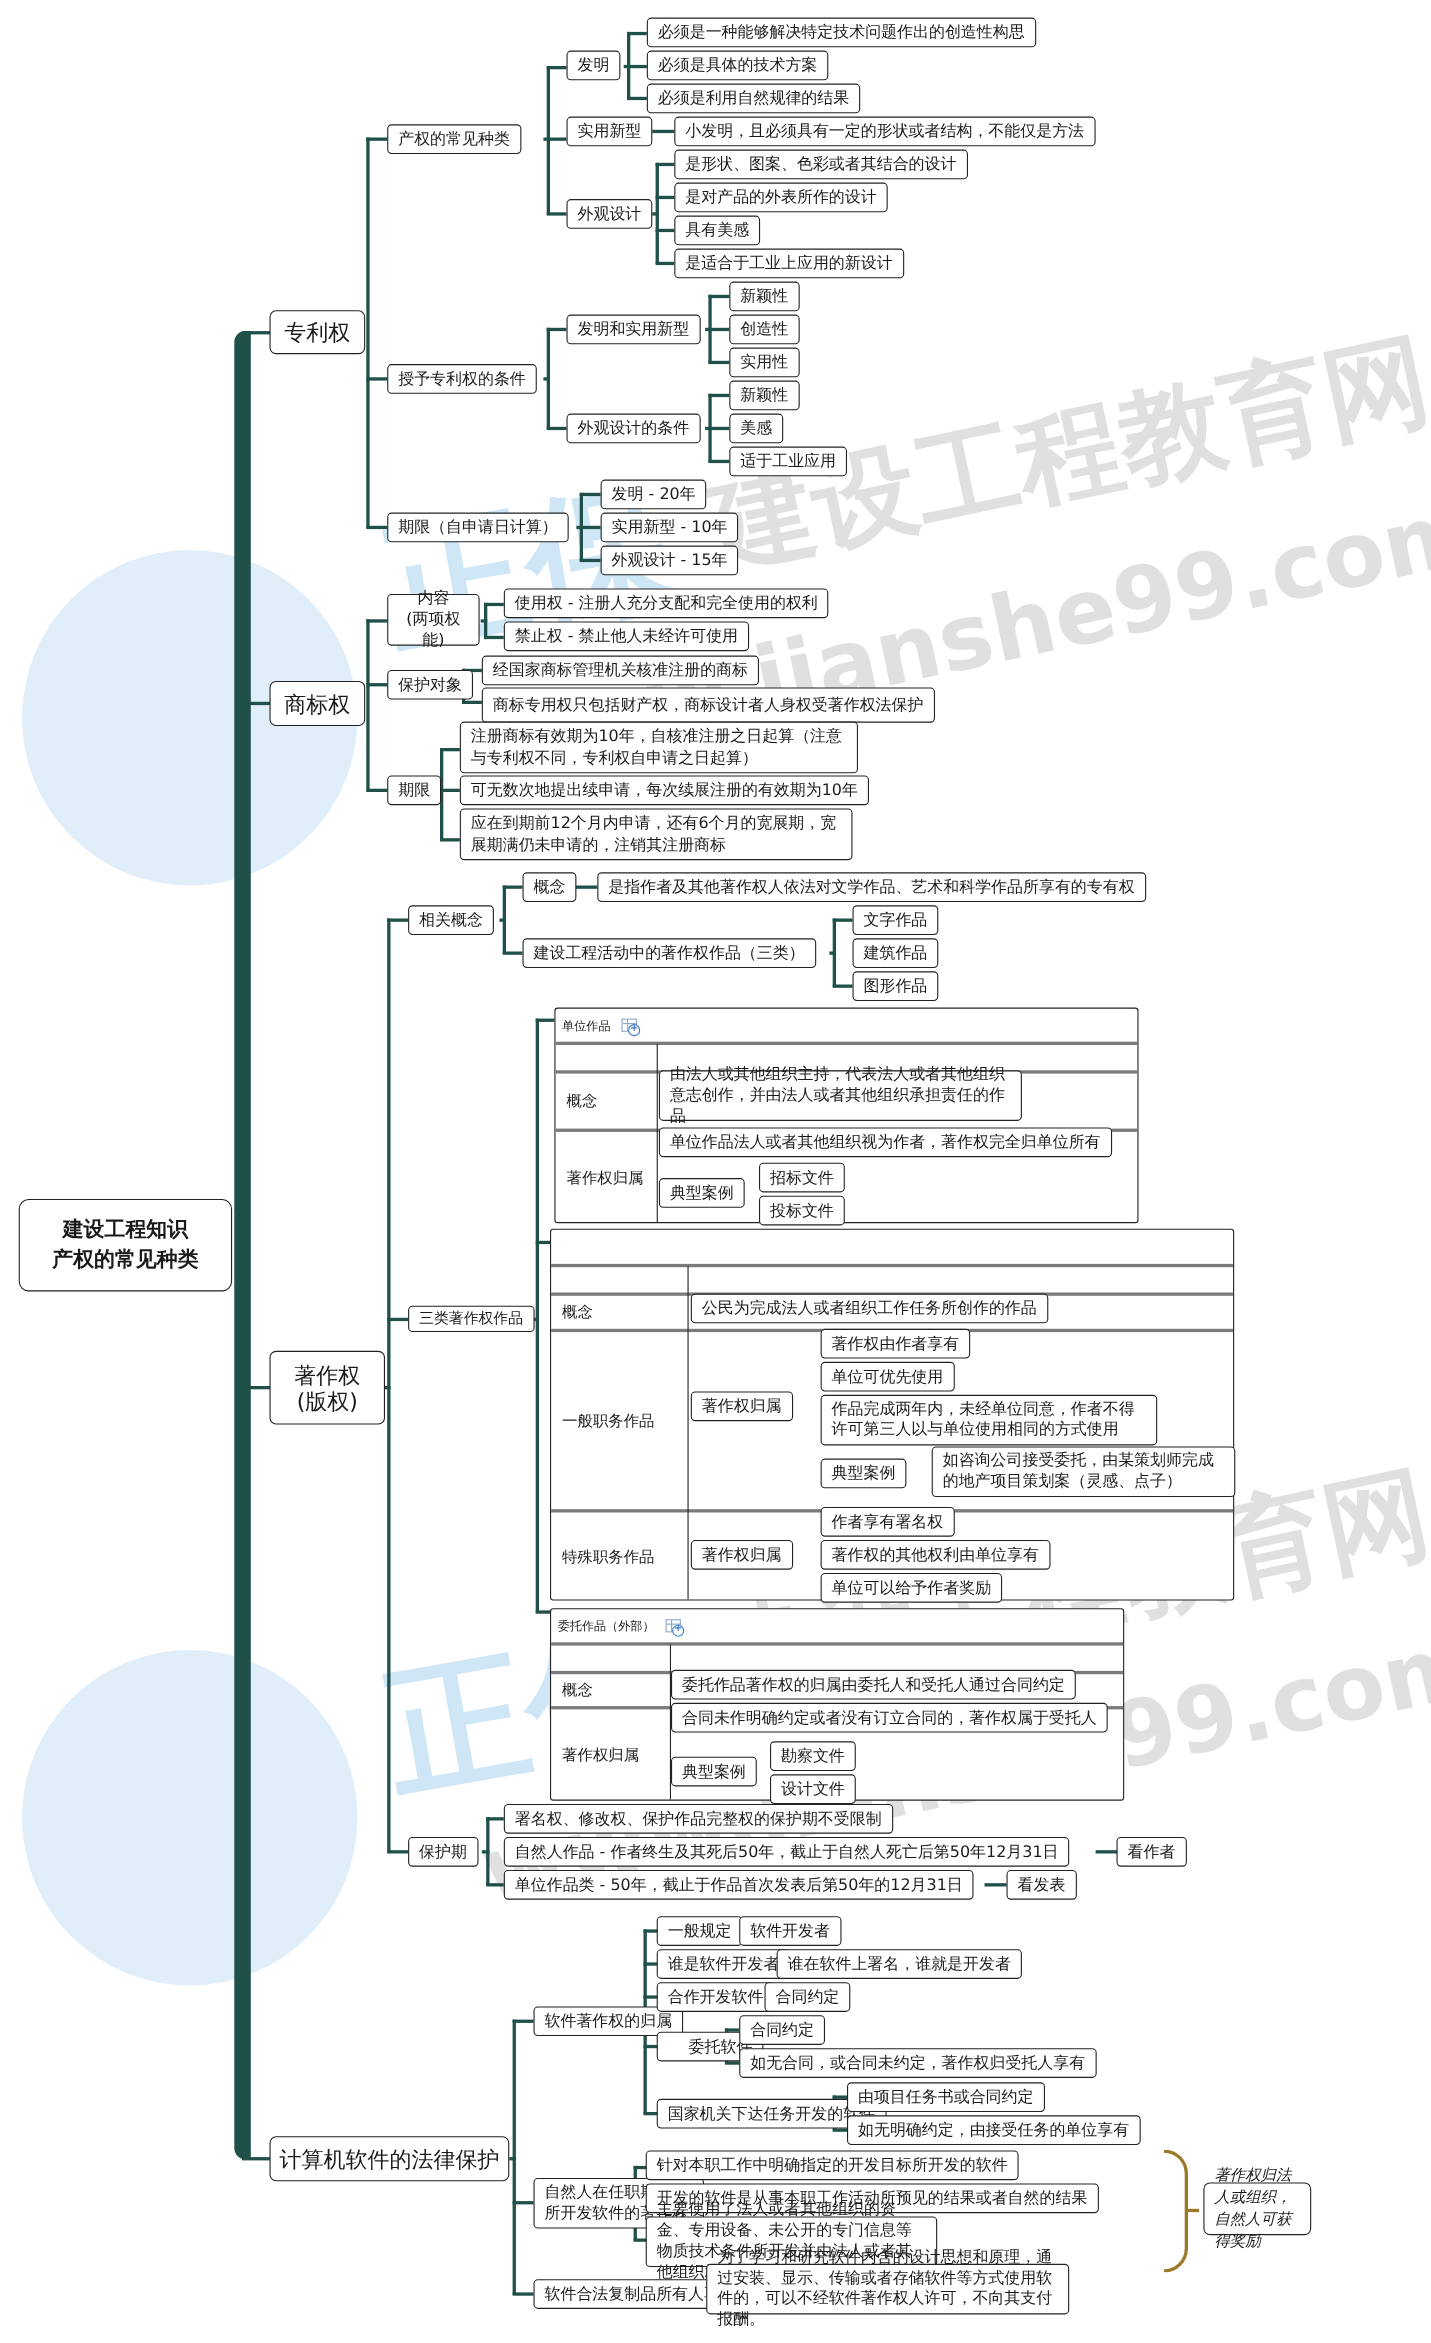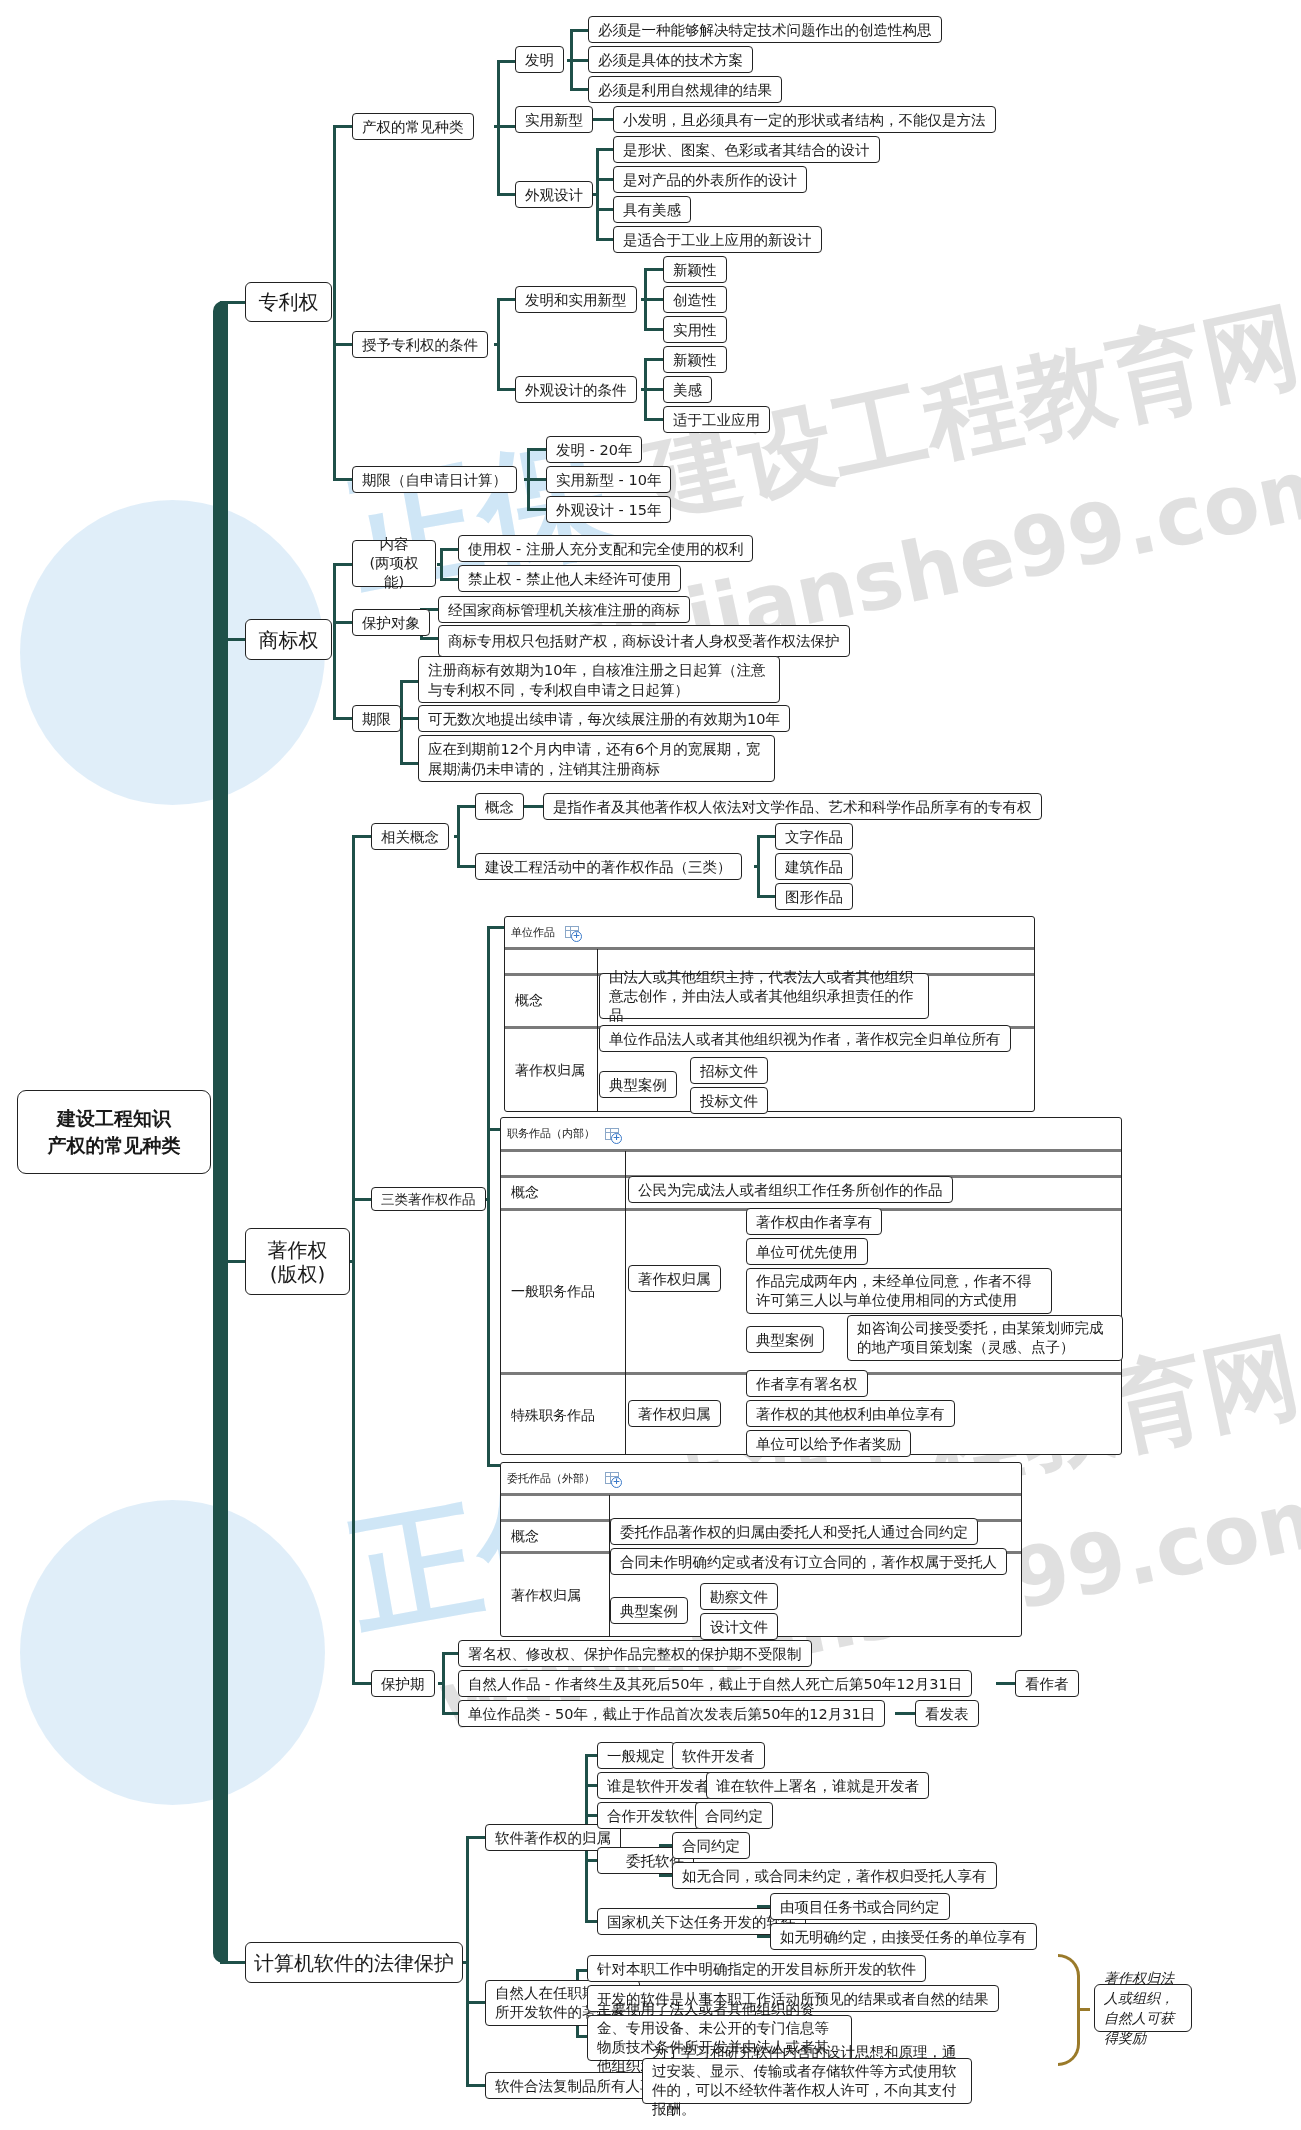--- a/index.html
+++ b/index.html
@@ -315,24 +315,20 @@
 <div class="ln" style="left:676px; top:1070px; width:14px; height:3px;"></div>
 <div class="ln" style="left:676px; top:1098px; width:14px; height:3px;"></div>
 <div class="node" style="left:690px; top:1057px; height:27px;">
     <span>招标文件</span>
   </div>
 <div class="node" style="left:690px; top:1087px; height:27px;">
     <span>投标文件</span>
   </div>
 
 <div class="tbl" style="left:500px; top:1117px; width:622px; height:338px;">
-  <div class="hdr" style="height:31px;">
-      <span>职务作品（内部）</span>
-      <span class="tbl-icon"></span>
-    </div>
   <div class="hline" style="top:31px;"></div>
   <div class="hline" style="top:57px;"></div>
   <div class="hline" style="top:90px;"></div>
   <div class="hline" style="top:254px;"></div>
   <div class="vline" style="left:124px; top:33px; bottom:0;"></div>
   <div class="rowlbl" style="left:0; top:60px; width:124px; height:30px;">
       <span>概念</span>
     </div>
   <div class="rowlbl" style="left:0; top:93px; width:124px; height:161px;">
       <span>一般职务作品</span>

